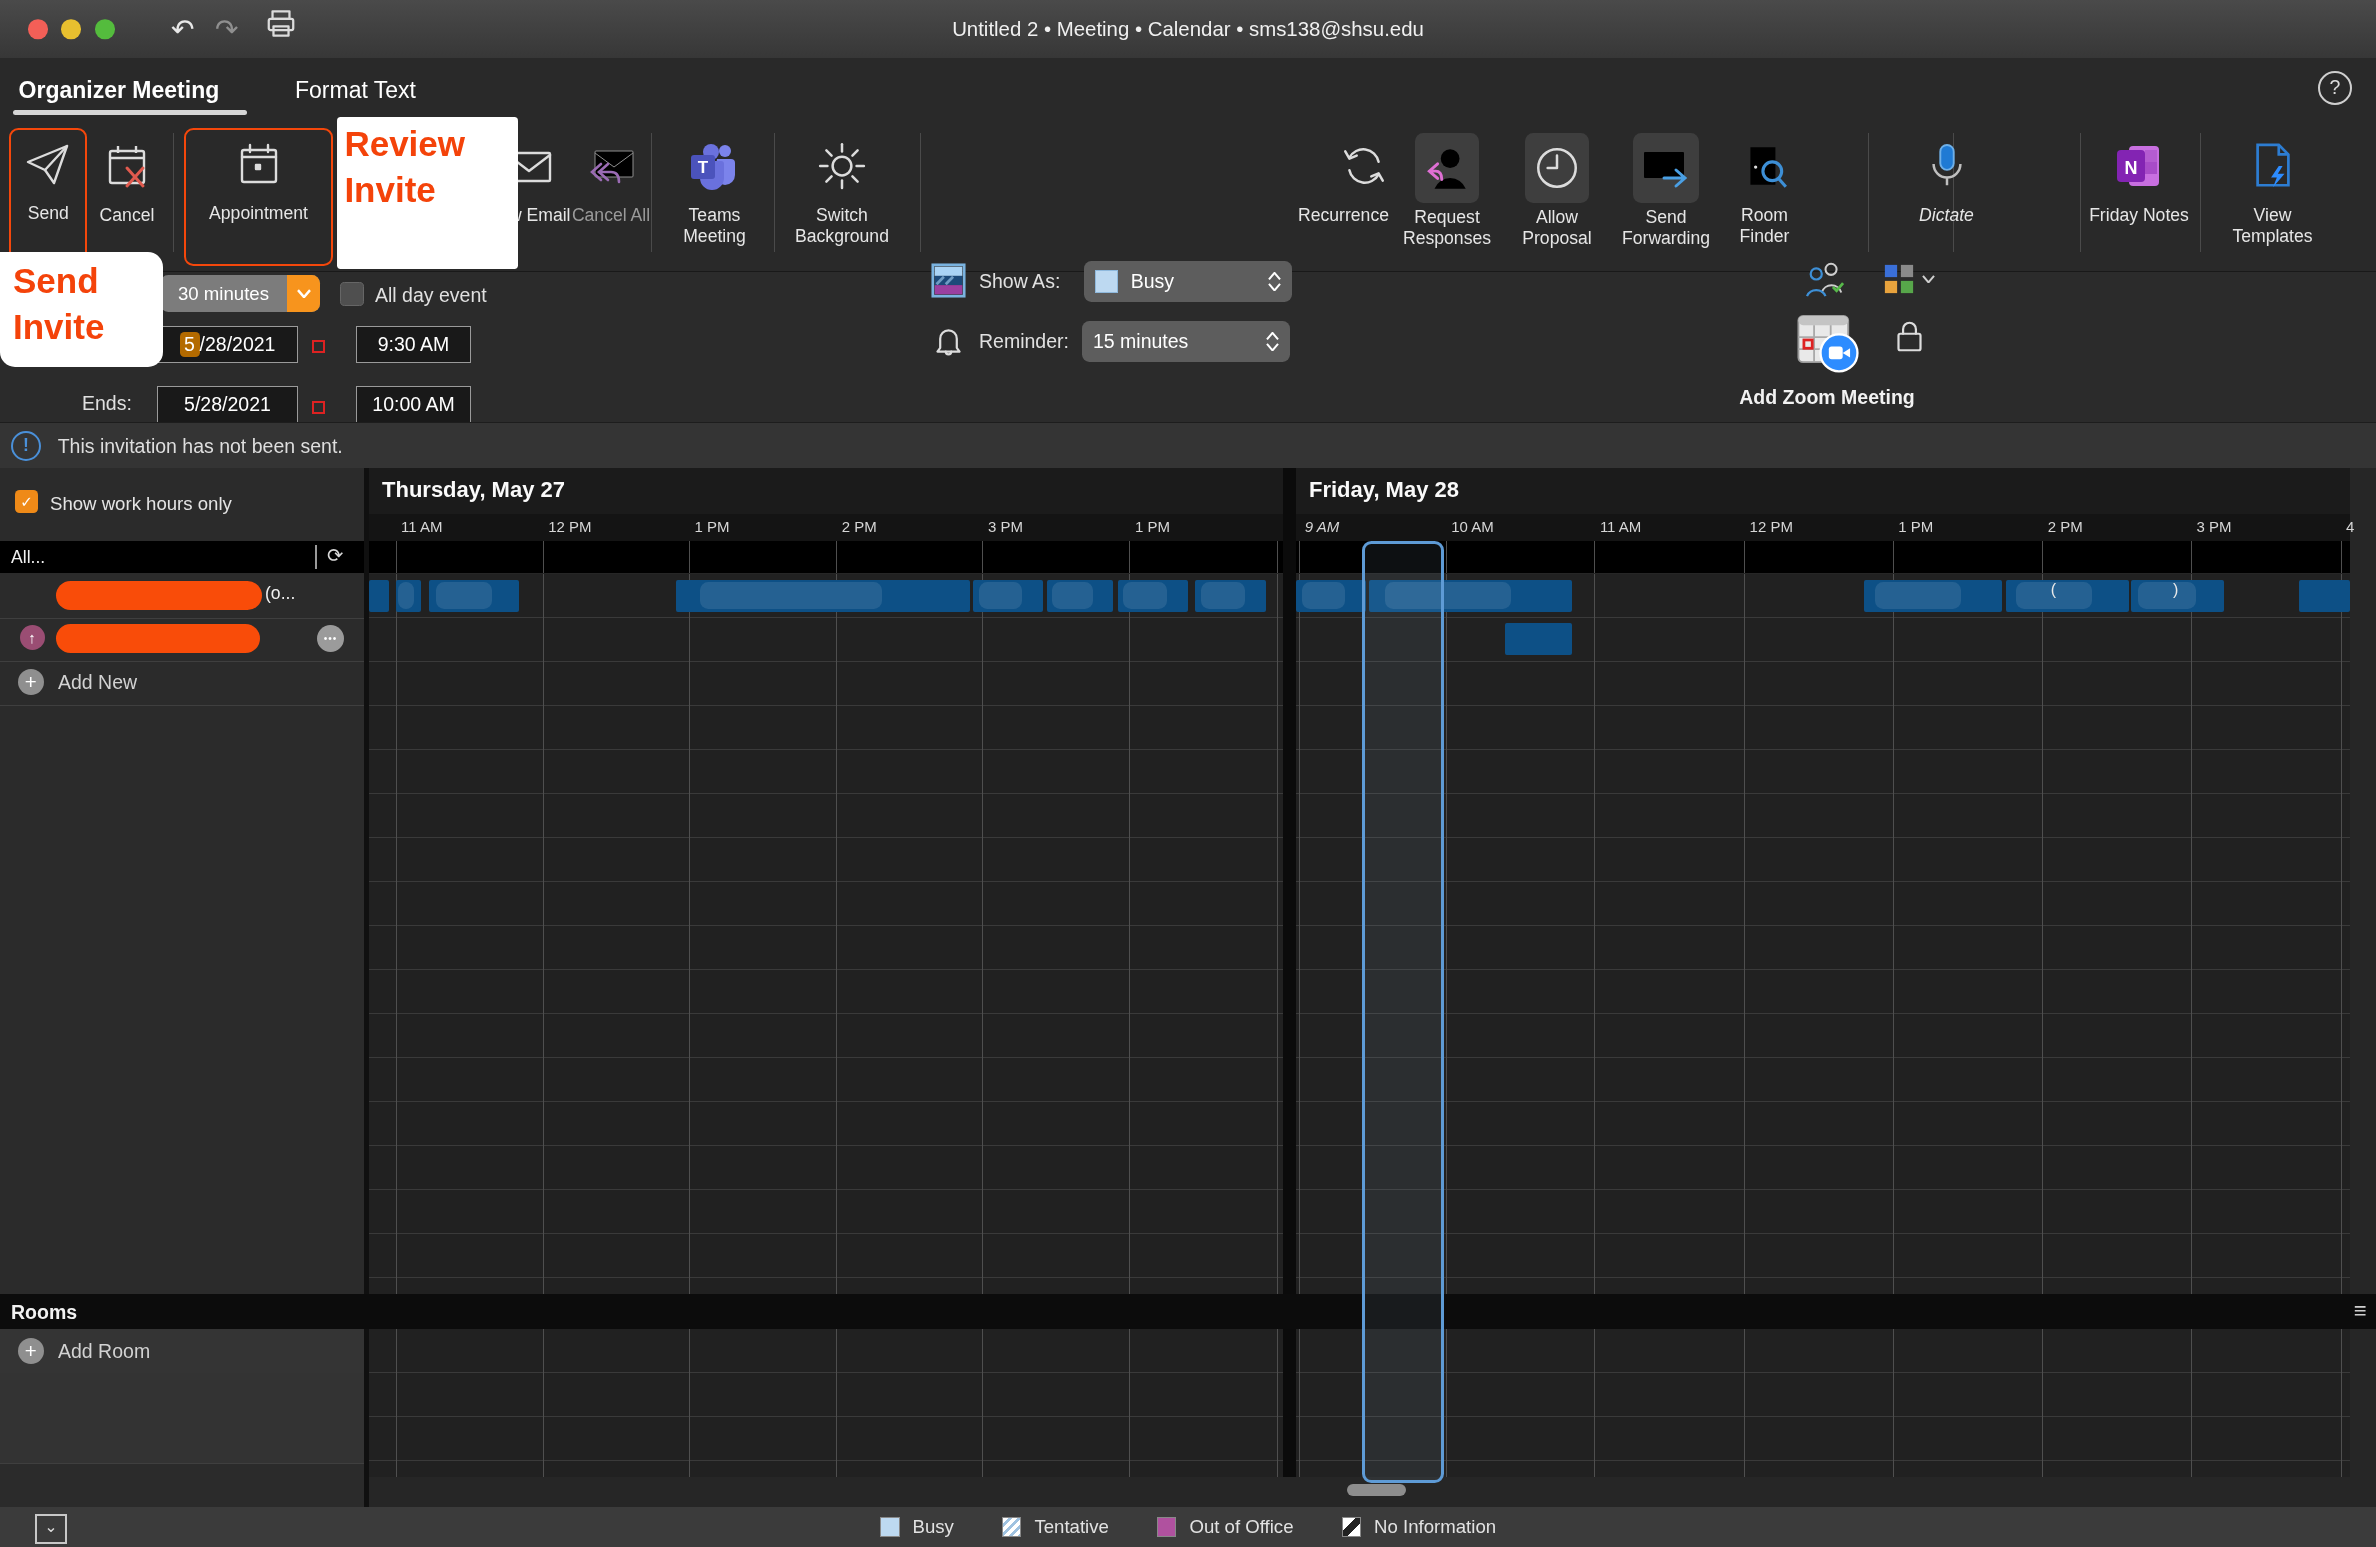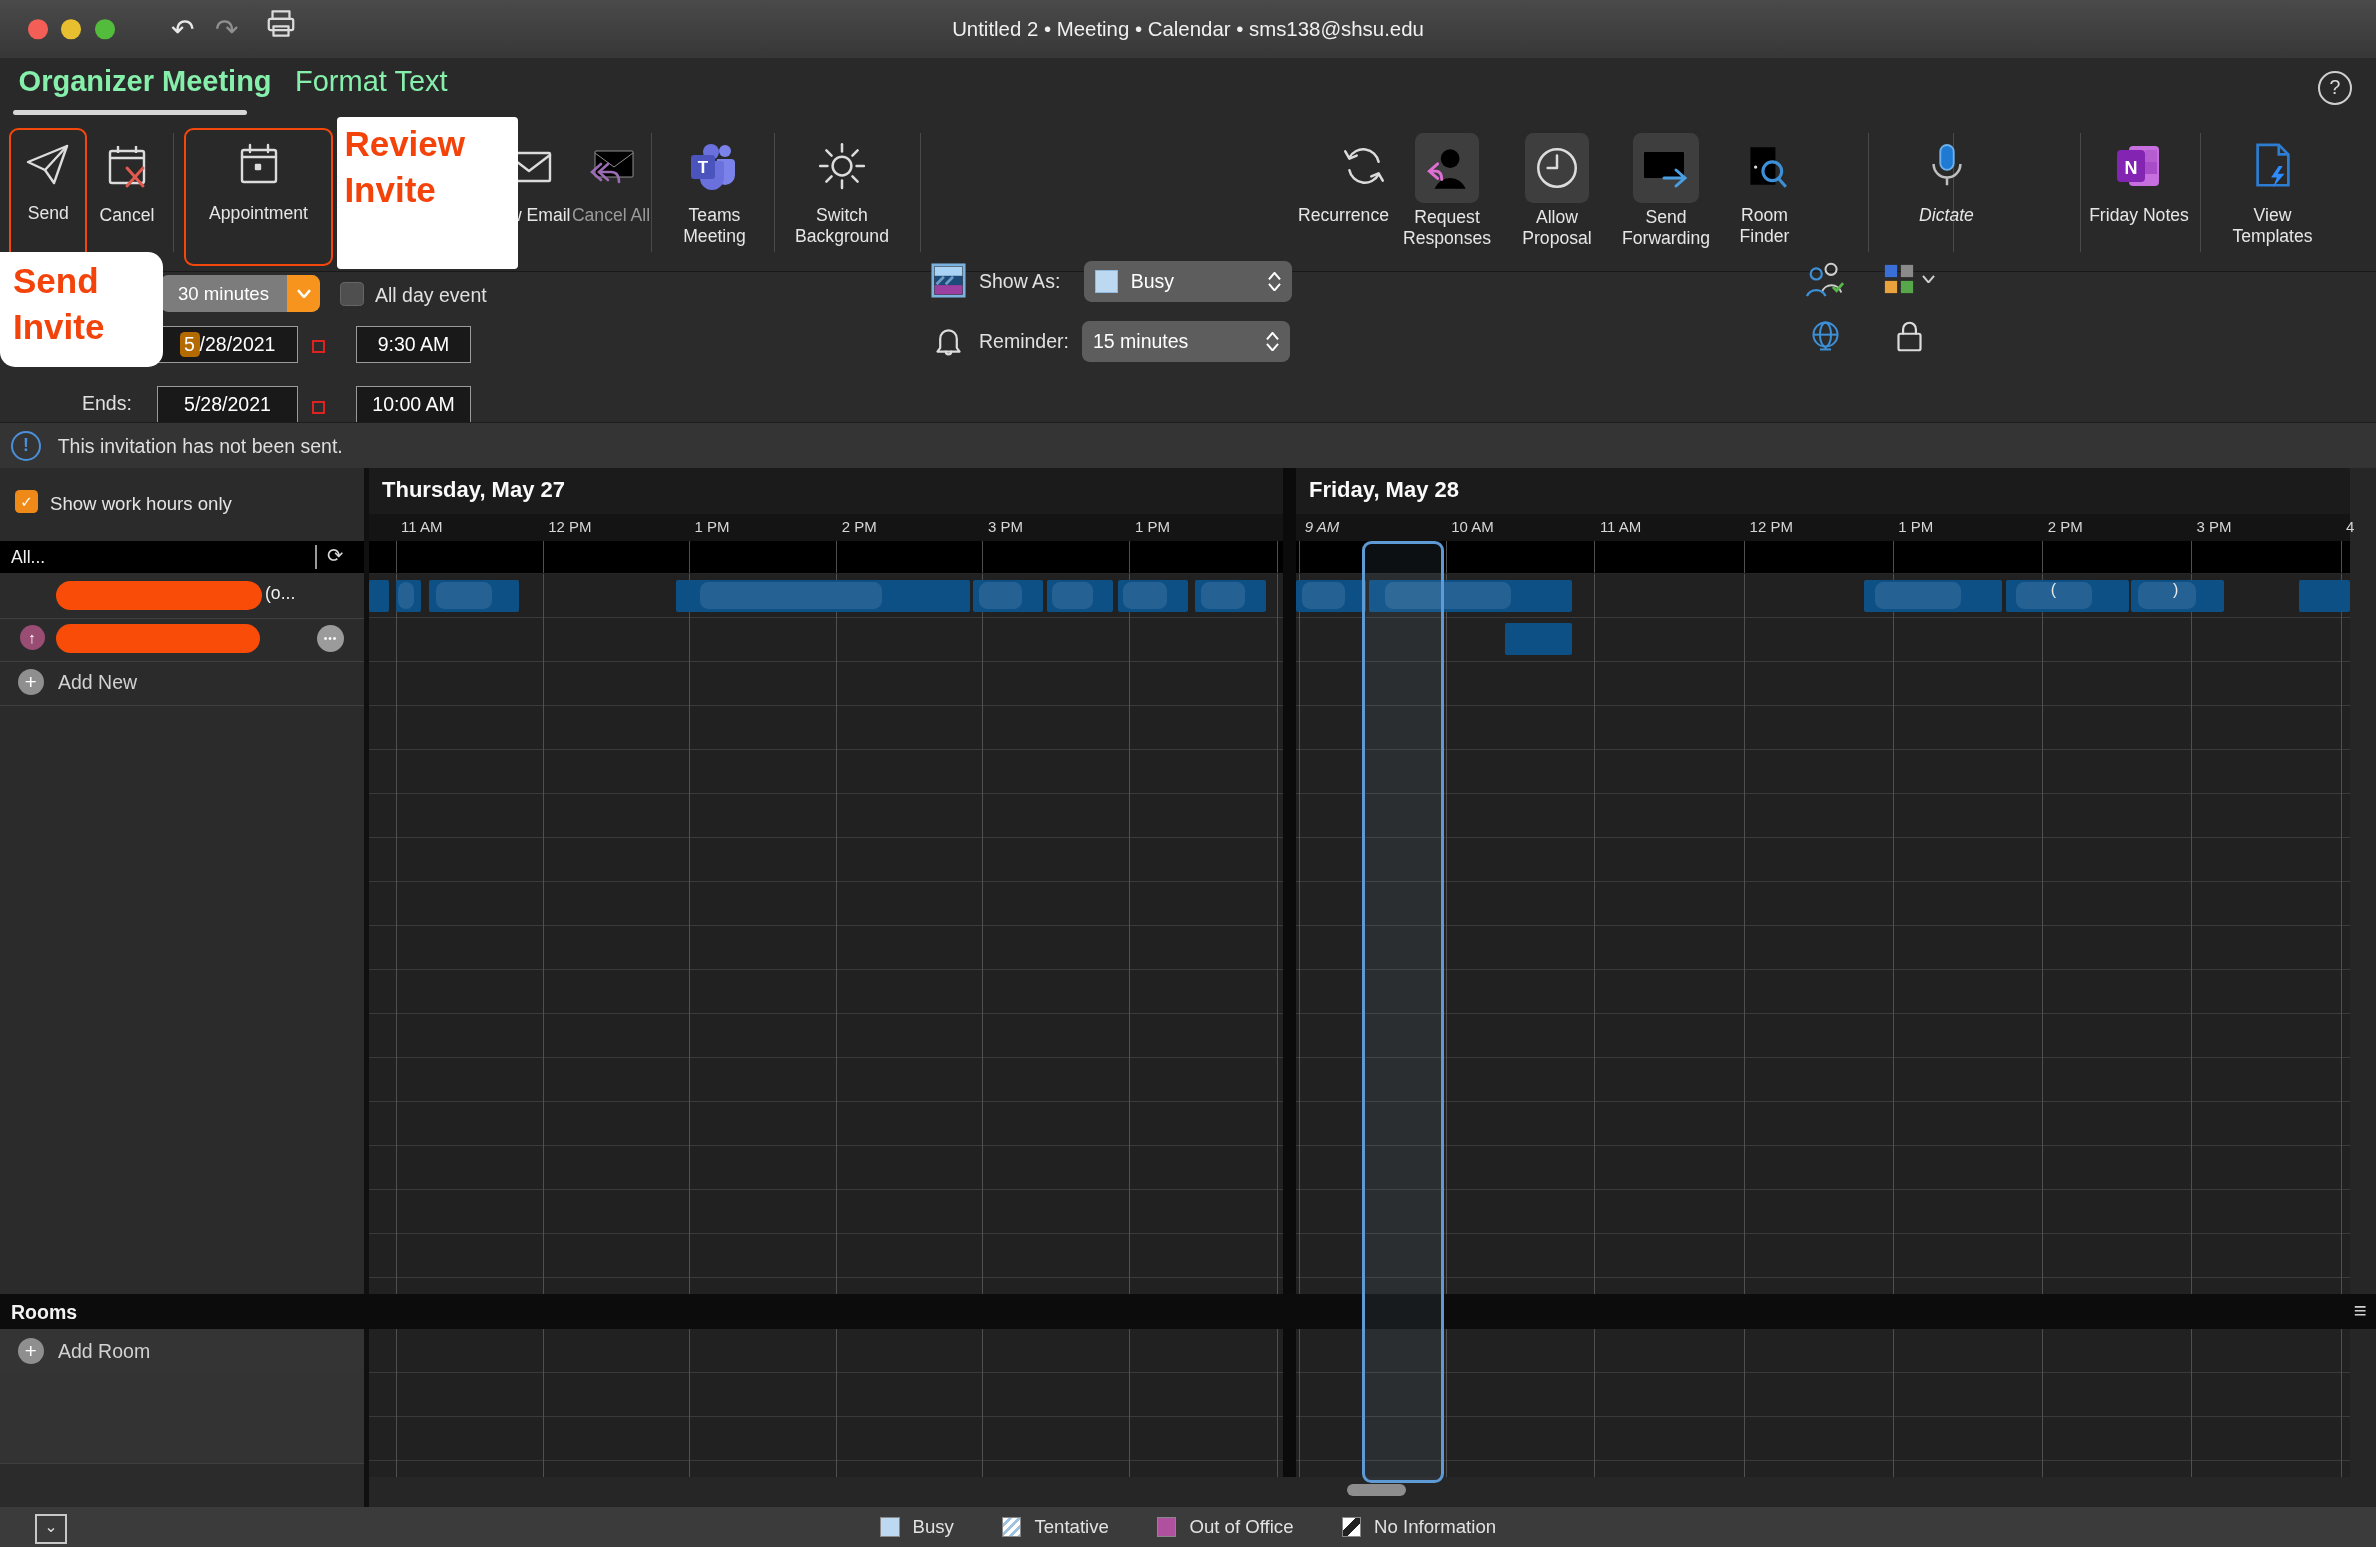--- a/index.html
+++ b/index.html
@@ -6,21 +6,21 @@
   .app{position:relative;width:2376px;height:1547px;background:#2b2b2b;overflow:hidden;
        font-family:"Liberation Sans","DejaVu Sans",sans-serif;color:#e6e6e6;}
   .abs{position:absolute;}
   
   .titlebar{left:0;top:0;width:2376px;height:58px;background:linear-gradient(#4a4a4a,#373737);border-bottom:0.9px solid #222;}
   .tl{position:absolute;top:29px;width:19.5px;height:19.5px;border-radius:50%;transform:translateY(-50%);}
   .tbtn{position:absolute;top:29px;transform:translateY(-50%);font-size:28px;color:#e8e8e8;}
   .wtitle{position:absolute;left:0;right:0;top:29px;transform:translateY(-50%);text-align:center;font-size:20.4px;color:#f0f0f0;}
   
   .tabsbar{left:0;top:58px;width:2376px;height:67px;background:#292929;}
-  .tab{position:absolute;top:7px;font-size:29px;color:#86efac;}
+  .tab{position:absolute;top:19px;font-size:23px;color:#ffffff;}
   .tab.active{font-weight:bold;}
   .tabline{position:absolute;left:13px;top:52px;width:234px;height:4.6px;background:#d6d6d6;border-radius:2.8px;}
   .helpc{position:absolute;right:24px;top:13px;width:30px;height:30px;border:2.3px solid #cfcfcf;border-radius:50%;
          text-align:center;line-height:29px;font-size:19.5px;color:#dcdcdc;}
   
   .ribbon{left:0;top:124px;width:2376px;height:147px;background:#292929;border-bottom:0.9px solid #191919;}
   .rdiv{position:absolute;top:9.3px;height:119px;width:0.9px;background:#4a4a4a;}
   .rbtn{position:absolute;top:7.4px;height:134px;display:flex;flex-direction:column;align-items:center;}
   .ric{height:70px;display:flex;align-items:center;justify-content:center;}
   .ric.hl{background:#3e3e3e;border-radius:8.3px;padding:0 7.4px;margin-top:1.9px;}
@@ -434,20 +434,38 @@
 
   <span class="abs lbl" style="left:82px;top:392px;">Ends:</span>
   <div class="abs fld" style="left:157px;top:386px;width:139px;height:35px;">
     <span>5/28/2021</span>
     </div>
   <span class="abs calic" style="left:306px;top:388px;"></span>
   <div class="abs fld" style="left:356px;top:386px;width:113px;height:35px;">
     <span>10:00 AM</span>
     </div>
 
+  <div class="abs" style="left:1688px;top:314px;width:278px;text-align:center;">
+    <span>
+      <svg width="72" height="63" viewBox="0 0 78 68">
+          <rect x="8" y="2" width="54" height="50" rx="5" fill="#e9e9e9" stroke="#9a9a9a" stroke-width="2"></rect>
+          <rect x="8" y="2" width="54" height="10" rx="5" fill="#c4c4c4"></rect>
+          <g stroke="#aaa" stroke-width="2">
+            <line x1="8" y1="25" x2="62" y2="25"></line>
+            <line x1="8" y1="38" x2="62" y2="38"></line>
+            <line x1="25" y1="12" x2="25" y2="52"></line>
+            <line x1="43" y1="12" x2="43" y2="52"></line>
+          </g>
+          <rect x="14" y="28" width="9" height="9" fill="none" stroke="#d22" stroke-width="3"></rect>
+          <circle cx="52" cy="42" r="20" fill="#2d8cff" stroke="#fff" stroke-width="2.5"></circle>
+          <rect x="41" y="35" width="15" height="14" rx="3" fill="#fff"></rect>
+          <path d="M56 42 l8 -5 v10 Z" fill="#fff"></path>
+        </svg></span>
+    <div style="font-size:19.5px;font-weight:bold;color:#f2f2f2;margin-top:5.6px;">Add Zoom Meeting</div>
+  </div>
 
   
   <div class="abs infobar">
     <span class="infoi">!</span>
     <span>This invitation has not been sent.</span>
   </div>
 
   
   <div class="abs sched">
     <div class="gapstrip" style="left:1283px;width:13px;"></div>

